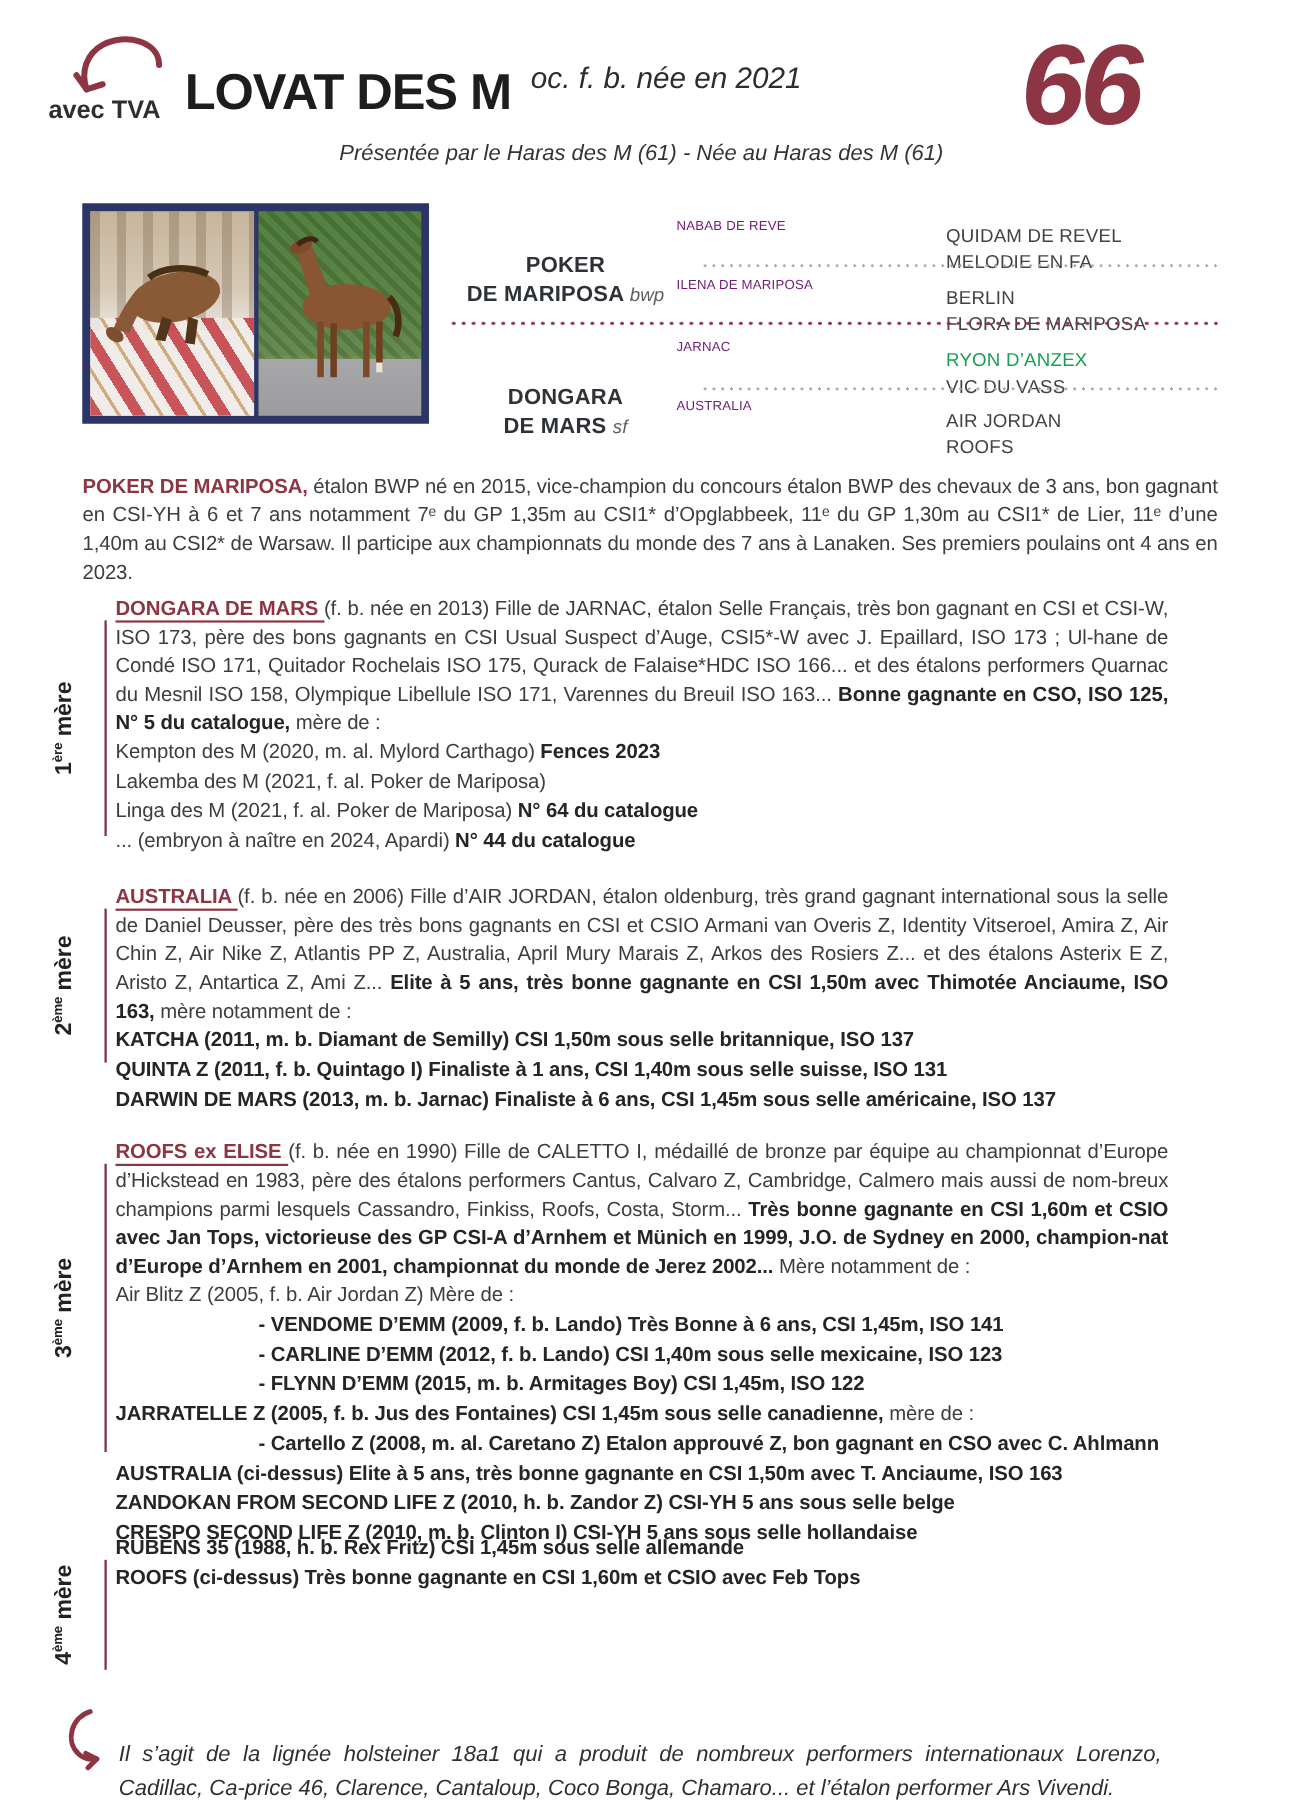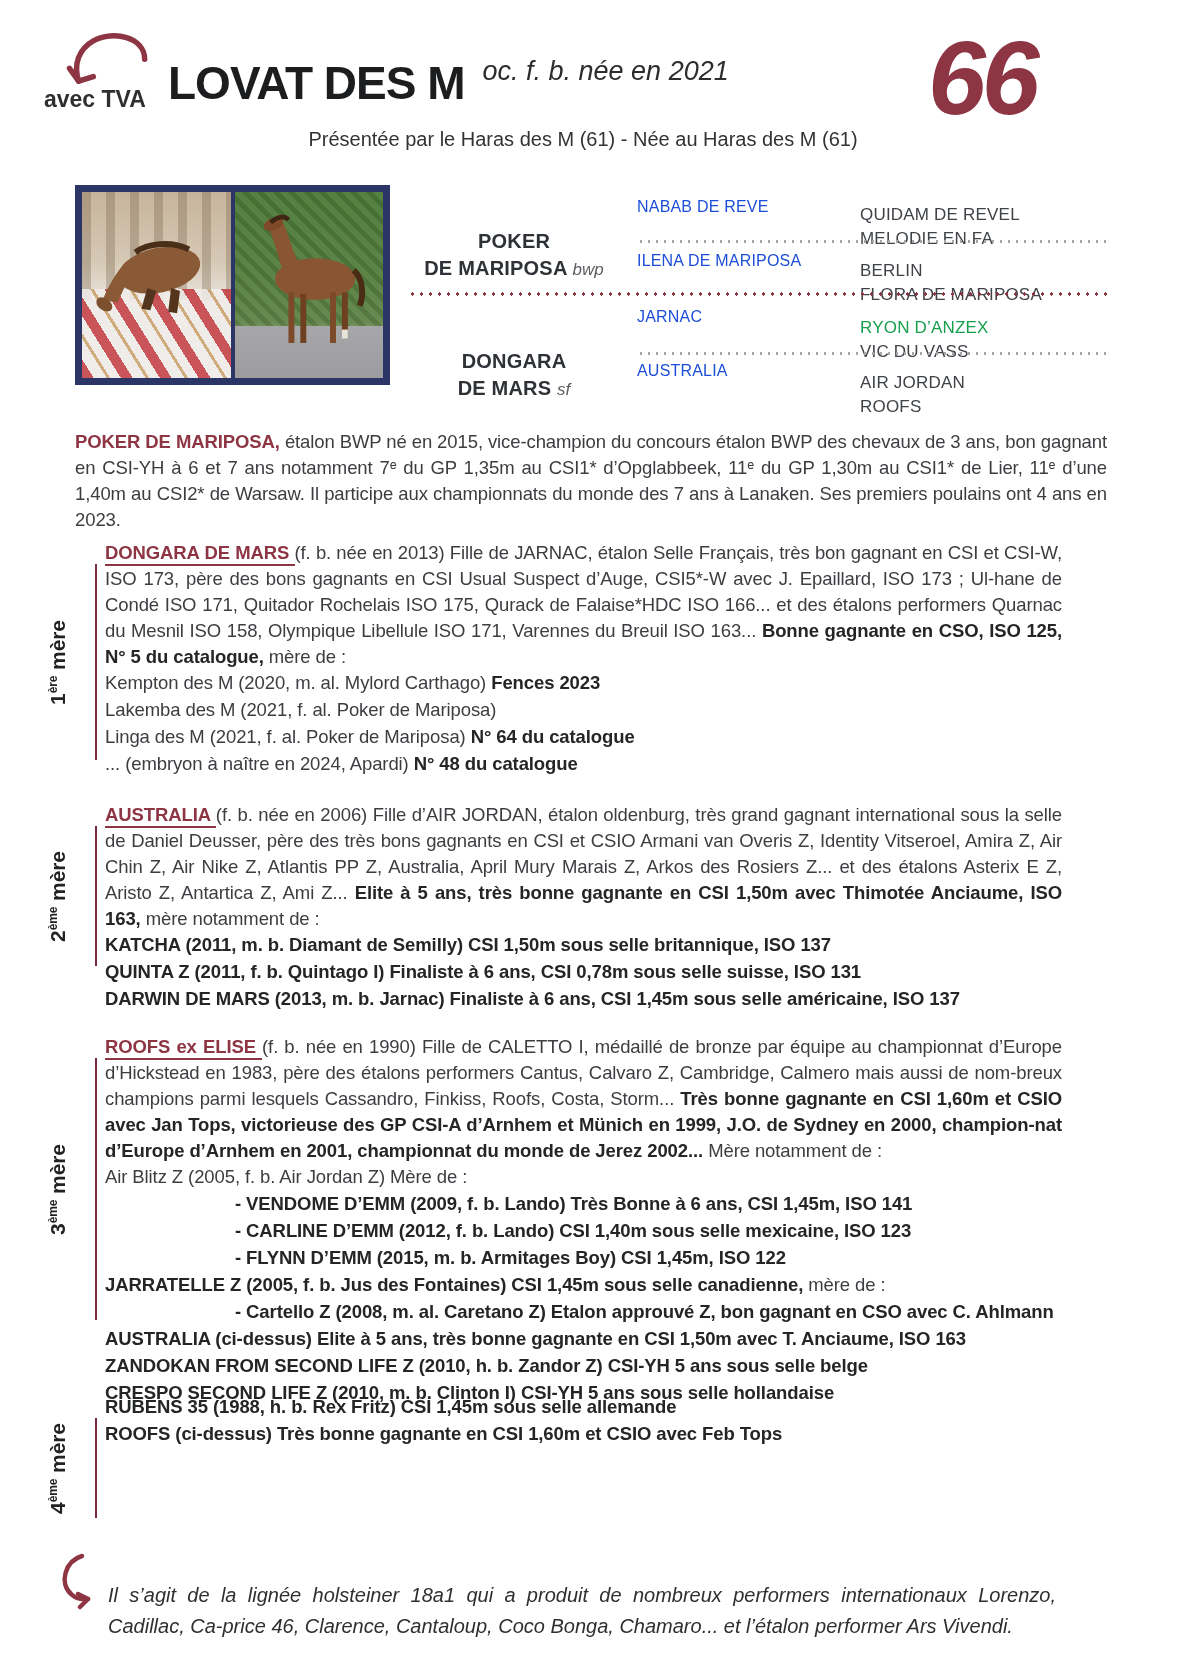--- a/index.html
+++ b/index.html
@@ -15,34 +15,34 @@
     position:relative;width:1182px;height:1654px;background:#fff;
     font-family:"Liberation Sans",sans-serif;color:var(--body);overflow:hidden;
   }
   
   .tva-arrow{position:absolute;left:62px;top:28px;width:92px;height:66px;}
   .tva-label{position:absolute;left:44px;top:86px;width:130px;font-size:23px;font-weight:800;color:#2e2f31;}
   .title-row{position:absolute;left:168px;top:56px;display:flex;align-items:flex-start;gap:18px;white-space:nowrap;}
   .page-title{font-size:46px;font-weight:800;letter-spacing:-1px;color:#1c1d1f;}
   .title-sub{font-size:27px;font-style:italic;color:#2c2d2f;}
   .lot-number{position:absolute;left:928px;top:26px;width:130px;font-size:104px;line-height:104px;font-weight:800;font-style:italic;color:var(--maroon);letter-spacing:-4px;}
-  .presentation{position:absolute;left:168px;top:128px;width:830px;text-align:center;font-size:20px;color:#333;}
+  .presentation{position:absolute;left:168px;top:128px;width:830px;text-align:center;font-size:20px;font-style:italic;color:#333;}
   
   .photo{position:absolute;left:75px;top:185px;width:315px;height:200px;border:7px solid var(--navy);background:var(--navy);display:flex;gap:4px;box-sizing:border-box;}
   .pane{position:relative;flex:1;overflow:hidden;}
   .pane-left{background:linear-gradient(180deg,#c7b49c 0%,#d6c9b6 38%,#ece7e1 60%,#f2efec 100%);}
   .slats{position:absolute;left:0;top:0;right:0;height:58%;background:repeating-linear-gradient(90deg,rgba(110,88,62,.30) 0 9px,rgba(0,0,0,0) 9px 24px);}
   .jump{position:absolute;left:0;bottom:0;right:0;height:48%;background:repeating-linear-gradient(58deg,#c23a40 0 10px,#f0ece9 10px 21px,#caa06a 21px 24px,#f0ece9 24px 33px);opacity:.85;}
   .pane-right{background:linear-gradient(180deg,#4d7c3a 0%,#567f40 45%,#61864a 70%,#6f8e56 72%,#a7a7a9 72%,#9c9c9e 100%);}
   .hedge-tex{position:absolute;left:0;top:0;right:0;height:72%;background:repeating-linear-gradient(45deg,rgba(0,0,0,.10) 0 5px,rgba(255,255,255,.04) 5px 11px);}
   .horse-svg{position:absolute;left:0;top:0;width:100%;height:100%;}
   
   .ped-name-block{position:absolute;left:398px;width:232px;text-align:center;font-weight:800;font-size:20px;color:#2e3236;line-height:27px;letter-spacing:.2px;margin-top:16px;}
   .ped-suffix{font-weight:400;font-style:italic;font-size:17px;color:#5a5e62;letter-spacing:0;text-align:center;}
-  .ped-g2{position:absolute;left:637px;width:212px;font-size:16px;color:#1d4ed8;letter-spacing:.2px;}
+  .ped-g2{position:absolute;left:615px;width:212px;font-size:12px;color:#701a75;letter-spacing:.2px;}
   .ped-g3{position:absolute;left:860px;width:250px;font-size:17px;color:#3f4347;letter-spacing:.2px;line-height:24px;margin-top:17px;}
   .ped-g3 .green{color:var(--green);}
   .dot-maroon{position:absolute;left:408px;top:292px;width:699px;height:4px;background-image:radial-gradient(circle,#8e3544 1.5px,rgba(0,0,0,0) 1.7px);background-size:9px 4px;background-repeat:repeat-x;}
   .dot-gray{position:absolute;left:637px;width:470px;height:3px;background-image:radial-gradient(circle,#a3a7ab 1.2px,rgba(0,0,0,0) 1.4px);background-size:8px 3px;background-repeat:repeat-x;}
   
   .sire-par{position:absolute;left:75px;top:410px;width:1032px;font-size:18.5px;line-height:26px;text-align:justify;color:var(--body);letter-spacing:-.1px;}
   
   .section{position:absolute;left:105px;width:957px;font-size:18.5px;line-height:26px;color:var(--body);letter-spacing:-.1px;}
   .side-rule{position:absolute;left:-10px;width:2px;background:var(--maroon-dark);top:24px;}
   .side-label{position:absolute;left:-88px;top:24px;width:76px;display:flex;align-items:center;justify-content:center;}
@@ -148,31 +148,31 @@
 
   <div class="section" style="top:540px">
     <div class="side-rule" style="height:196px"></div>
     <div class="side-label" style="height:196px">
       <span class="rot"><span>1</span><sup>ère</sup> <span>mère</span></span>
     </div>
     <p class="intro"><span class="s-h">DONGARA DE MARS </span><span class="s-i">(f. b. née en 2013) </span><span class="s-n">Fille de JARNAC, étalon Selle Français, très bon gagnant en CSI et CSI-W, ISO 173, père des bons gagnants en CSI Usual Suspect d’Auge, CSI5*-W avec J. Epaillard, ISO 173 ; Ul-hane de Condé ISO 171, Quitador Rochelais ISO 175, Qurack de Falaise*HDC ISO 166... et des étalons performers Quarnac du Mesnil ISO 158, Olympique Libellule ISO 171, Varennes du Breuil ISO 163... </span><span class="s-b">Bonne gagnante en CSO, ISO 125, N° 5 du catalogue, </span><span class="s-n">mère de :</span></p>
     <div class="line"><span class="s-n">Kempton des M (2020, m. al. Mylord Carthago) </span><span class="s-b">Fences 2023</span></div>
     <div class="line"><span class="s-n">Lakemba des M (2021, f. al. Poker de Mariposa)</span></div>
     <div class="line"><span class="s-n">Linga des M (2021, f. al. Poker de Mariposa) </span><span class="s-b">N° 64 du catalogue</span></div>
-    <div class="line"><span class="s-n">... (embryon à naître en 2024, Apardi) </span><span class="s-b">N° 48 du catalogue</span></div>
+    <div class="line"><span class="s-n">... (embryon à naître en 2024, Apardi) </span><span class="s-b">N° 44 du catalogue</span></div>
   </div>
 
   <div class="section" style="top:802px">
     <div class="side-rule" style="height:140px"></div>
     <div class="side-label" style="height:140px">
       <span class="rot"><span>2</span><sup>ème</sup> <span>mère</span></span>
     </div>
     <p class="intro"><span class="s-h">AUSTRALIA </span><span class="s-i">(f. b. née en 2006) </span><span class="s-n">Fille d’AIR JORDAN, étalon oldenburg, très grand gagnant international sous la selle de Daniel Deusser, père des très bons gagnants en CSI et CSIO Armani van Overis Z, Identity Vitseroel, Amira Z, Air Chin Z, Air Nike Z, Atlantis PP Z, Australia, April Mury Marais Z, Arkos des Rosiers Z... et des étalons Asterix E Z, Aristo Z, Antartica Z, Ami Z... </span><span class="s-b">Elite à 5 ans, très bonne gagnante en CSI 1,50m avec Thimotée Anciaume, ISO 163, </span><span class="s-n">mère notamment de :</span></p>
     <div class="line"><span class="s-b">KATCHA (2011, m. b. Diamant de Semilly) CSI 1,50m sous selle britannique, ISO 137</span></div>
-    <div class="line"><span class="s-b">QUINTA Z (2011, f. b. Quintago I) Finaliste à 6 ans, CSI 0,78m sous selle suisse, ISO 131</span></div>
+    <div class="line"><span class="s-b">QUINTA Z (2011, f. b. Quintago I) Finaliste à 1 ans, CSI 1,40m sous selle suisse, ISO 131</span></div>
     <div class="line"><span class="s-b">DARWIN DE MARS (2013, m. b. Jarnac) Finaliste à 6 ans, CSI 1,45m sous selle américaine, ISO 137</span></div>
   </div>
 
   <div class="section" style="top:1034px">
     <div class="side-rule" style="height:262px"></div>
     <div class="side-label" style="height:262px">
       <span class="rot"><span>3</span><sup>ème</sup> <span>mère</span></span>
     </div>
     <p class="intro"><span class="s-h">ROOFS ex ELISE </span><span class="s-i">(f. b. née en 1990) </span><span class="s-n">Fille de CALETTO I, médaillé de bronze par équipe au championnat d’Europe d’Hickstead en 1983, père des étalons performers Cantus, Calvaro Z, Cambridge, Calmero mais aussi de nom-breux champions parmi lesquels Cassandro, Finkiss, Roofs, Costa, Storm... </span><span class="s-b">Très bonne gagnante en CSI 1,60m  et CSIO avec Jan Tops, victorieuse des GP CSI-A d’Arnhem et Münich en 1999, J.O. de Sydney en 2000, champion-nat d’Europe d’Arnhem en 2001, championnat du monde de Jerez 2002... </span><span class="s-n">Mère notamment de :</span></p>
     <div class="line"><span class="s-n">Air Blitz Z (2005, f. b. Air Jordan Z) Mère de :</span></div>

